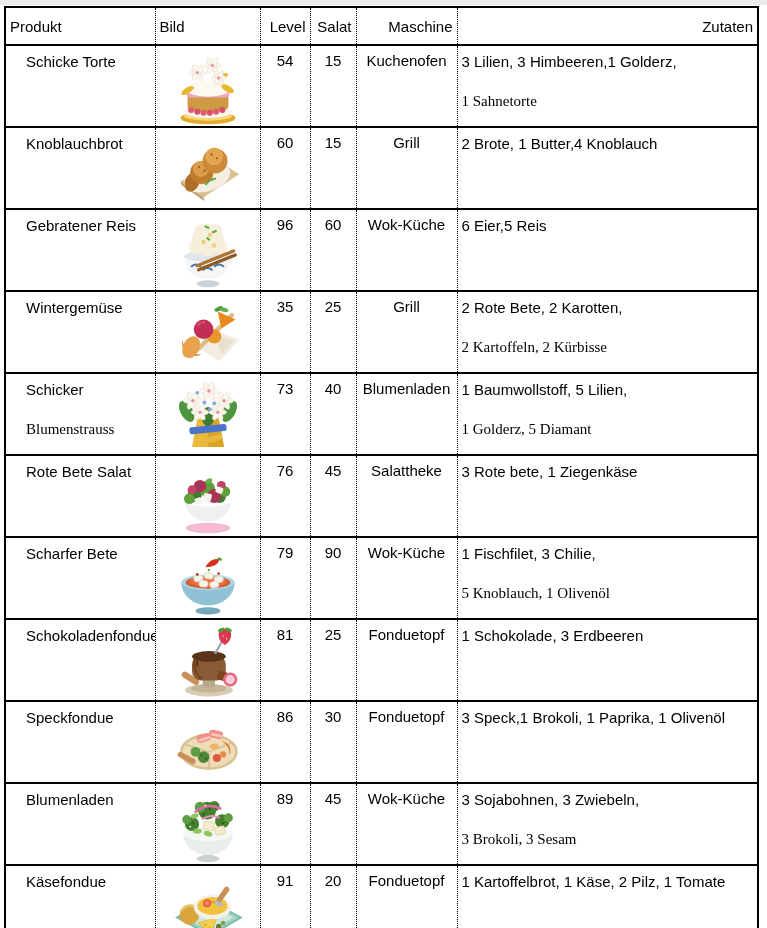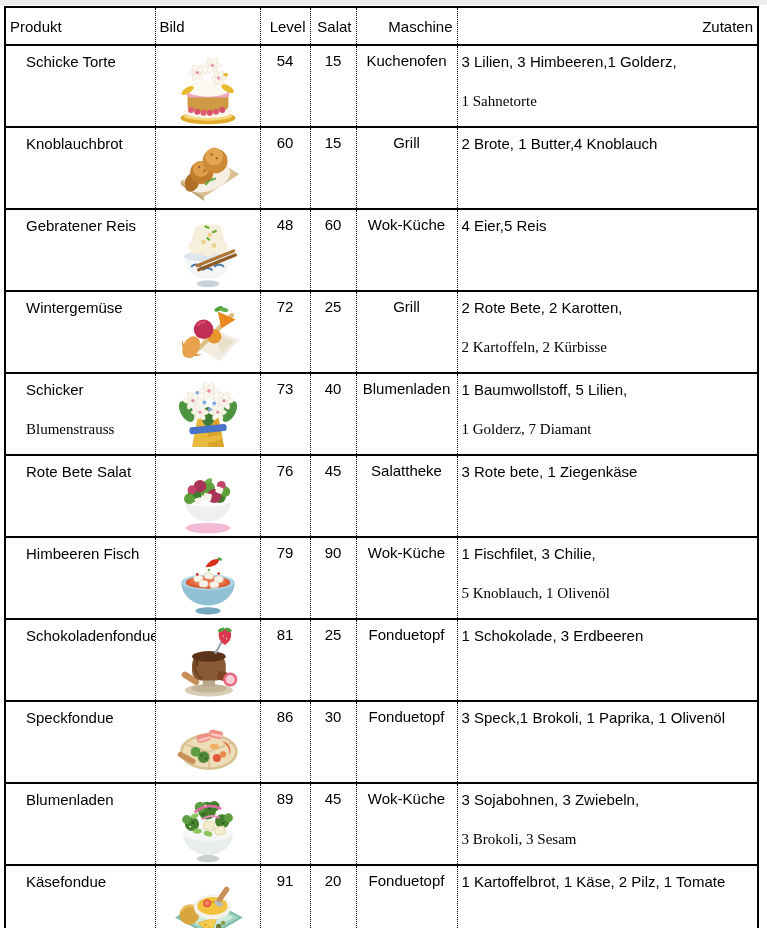--- a/index.html
+++ b/index.html
@@ -158,25 +158,25 @@
               <circle cx="47" cy="28" r="2.4" fill="#ecd089"></circle>
   <rect x="41" y="18" width="6" height="2.6" rx="1.3" fill="#6aae3c" transform="rotate(24 44 19)"></rect>
   <rect x="49" y="23" width="6" height="2.6" rx="1.3" fill="#6aae3c" transform="rotate(-18 52 24)"></rect>
   <rect x="43" y="31" width="5" height="2.4" rx="1.2" fill="#6aae3c" transform="rotate(40 45 32)"></rect>
   <g transform="rotate(-22 55 56)">
     <rect x="30" y="52" width="48" height="3.6" rx="1.8" fill="#ad7434"></rect>
     <rect x="30" y="57" width="48" height="3.6" rx="1.8" fill="#8f5c22"></rect>
   </g>
             </svg>
           </td>
-          <td class="num-cell">48</td>
+          <td class="num-cell">96</td>
           <td class="num-cell">60</td>
           <td class="maschine-cell">Wok-Küche</td>
           <td class="zutaten-cell">
-            <div class="tline">4 Eier,5 Reis</div>
+            <div class="tline">6 Eier,5 Reis</div>
           </td>
         </tr>
         <tr>
           <td class="product-cell">
             <div class="tline">Wintergemüse</div>
           </td>
           <td class="image-cell">
             <svg viewBox="0 0 90 90" width="86" height="80" xmlns="http://www.w3.org/2000/svg">
   <polygon points="46,40 80,54 58,78 36,64" fill="#f2ede0"></polygon>
   <polygon points="52,46 74,55 60,70" fill="#e8e0cc"></polygon>
@@ -184,21 +184,21 @@
   <path d="M16 54 a15 15 0 0 0 22 16 a20 20 0 0 1 -22 -16 z" fill="#e09038"></path>
   <ellipse cx="26" cy="62" rx="9" ry="13" fill="#e8a24e" transform="rotate(28 26 62)"></ellipse>
   <circle cx="52" cy="50" r="8" fill="#e8962e"></circle>
   <circle cx="40" cy="42" r="11" fill="#c22f56"></circle>
   <path d="M33 38 a10 10 0 0 1 9 -4" stroke="#d84a70" stroke-width="2.5" fill="none"></path>
   <polygon points="56,22 76,31 60,41" fill="#ea8a1e"></polygon>
   <ellipse cx="57" cy="19" rx="5" ry="2.4" fill="#4f9e3c" transform="rotate(-24 57 19)"></ellipse>
   <ellipse cx="63" cy="20" rx="5" ry="2.4" fill="#5fae48" transform="rotate(12 63 20)"></ellipse>
             </svg>
           </td>
-          <td class="num-cell">72</td>
+          <td class="num-cell">35</td>
           <td class="num-cell">25</td>
           <td class="maschine-cell">Grill</td>
           <td class="zutaten-cell">
             <div class="tline">2 Rote Bete, 2 Karotten,</div>
             <div class="tline">2 Kartoffeln, 2 Kürbisse</div>
           </td>
         </tr>
         <tr>
           <td class="product-cell">
             <div class="tline">Schicker</div>
@@ -239,21 +239,21 @@
               <circle cx="33" cy="21" r="2" fill="#7fa8e8"></circle>
   <rect x="24" y="58" width="42" height="8" rx="3" fill="#4a74c9" transform="rotate(-6 45 62)"></rect>
   <path d="M30 70 q15 8 30 0" stroke="#e8b93c" stroke-width="6" fill="none"></path>
             </svg>
           </td>
           <td class="num-cell">73</td>
           <td class="num-cell">40</td>
           <td class="maschine-cell">Blumenladen</td>
           <td class="zutaten-cell">
             <div class="tline">1 Baumwollstoff, 5 Lilien,</div>
-            <div class="tline">1 Golderz, 7 Diamant</div>
+            <div class="tline">1 Golderz, 5 Diamant</div>
           </td>
         </tr>
         <tr>
           <td class="product-cell">
             <div class="tline">Rote Bete Salat</div>
           </td>
           <td class="image-cell">
             <svg viewBox="0 0 90 90" width="86" height="80" xmlns="http://www.w3.org/2000/svg">
   <ellipse cx="45" cy="81" rx="25" ry="6" fill="#f4b9d3"></ellipse>
   <path d="M19 50 a26 24 0 0 0 52 0 z" fill="#eef0f1"></path>
@@ -275,21 +275,21 @@
           </td>
           <td class="num-cell">76</td>
           <td class="num-cell">45</td>
           <td class="maschine-cell">Salattheke</td>
           <td class="zutaten-cell">
             <div class="tline">3 Rote bete, 1 Ziegenkäse</div>
           </td>
         </tr>
         <tr>
           <td class="product-cell">
-            <div class="tline">Himbeeren Fisch</div>
+            <div class="tline">Scharfer Bete</div>
           </td>
           <td class="image-cell">
             <svg viewBox="0 0 90 90" width="86" height="80" xmlns="http://www.w3.org/2000/svg">
   <ellipse cx="45" cy="82" rx="14" ry="4" fill="#74a8bc"></ellipse>
   <path d="M15 50 a30 26 0 0 0 60 0 z" fill="#8fc0d4"></path>
   <ellipse cx="45" cy="50" rx="30" ry="9" fill="#a8d2e0"></ellipse>
   <ellipse cx="45" cy="50" rx="25" ry="7" fill="#d95a2e"></ellipse>
   <ellipse cx="45" cy="49" rx="21" ry="5.5" fill="#e87040"></ellipse>
   <rect x="29" y="42" width="10" height="7" rx="3" fill="#f7f3e8" stroke="#e5dcc8" transform="rotate(-12 34 45)"></rect>
   <rect x="41" y="39" width="10" height="7" rx="3" fill="#f7f3e8" stroke="#e5dcc8" transform="rotate(8 46 42)"></rect>

